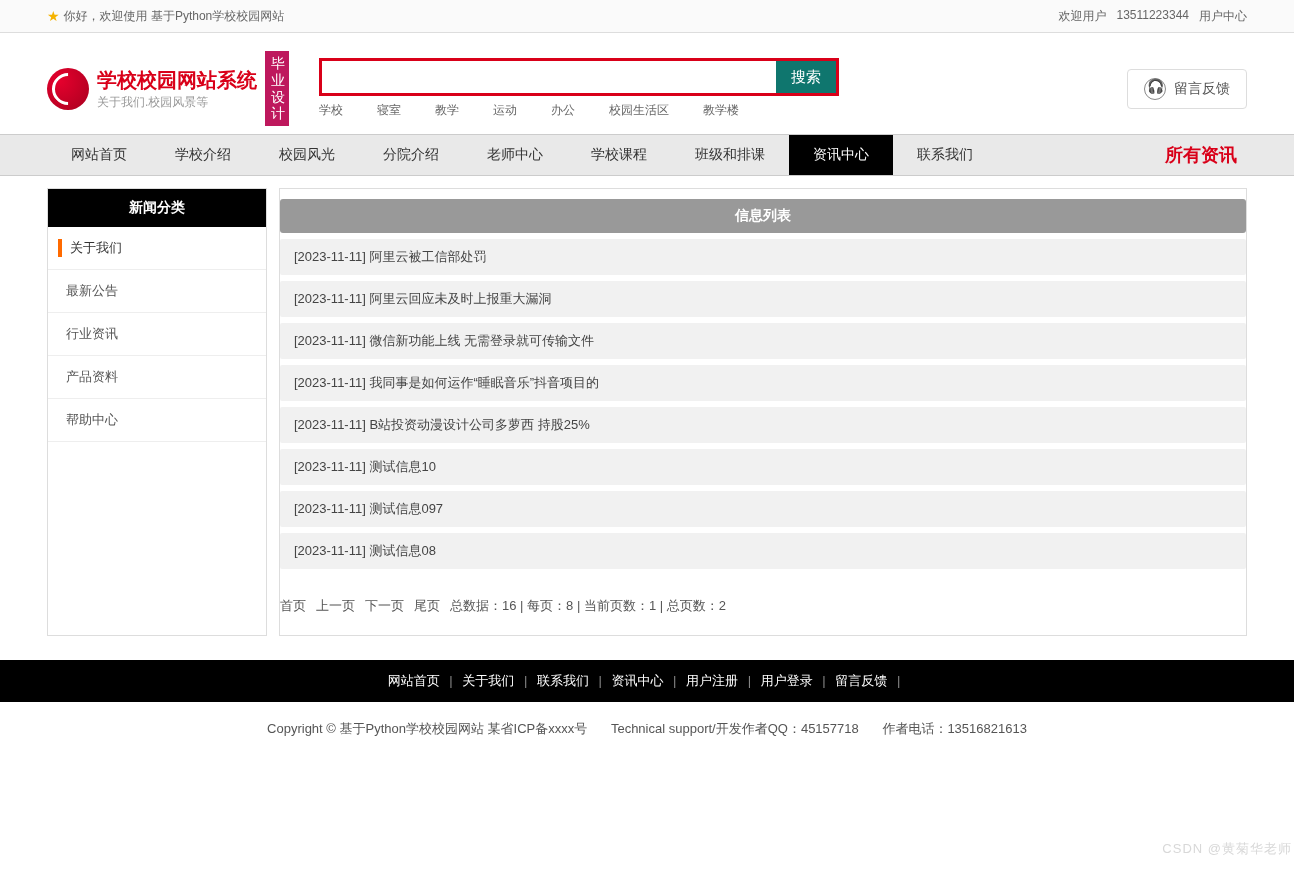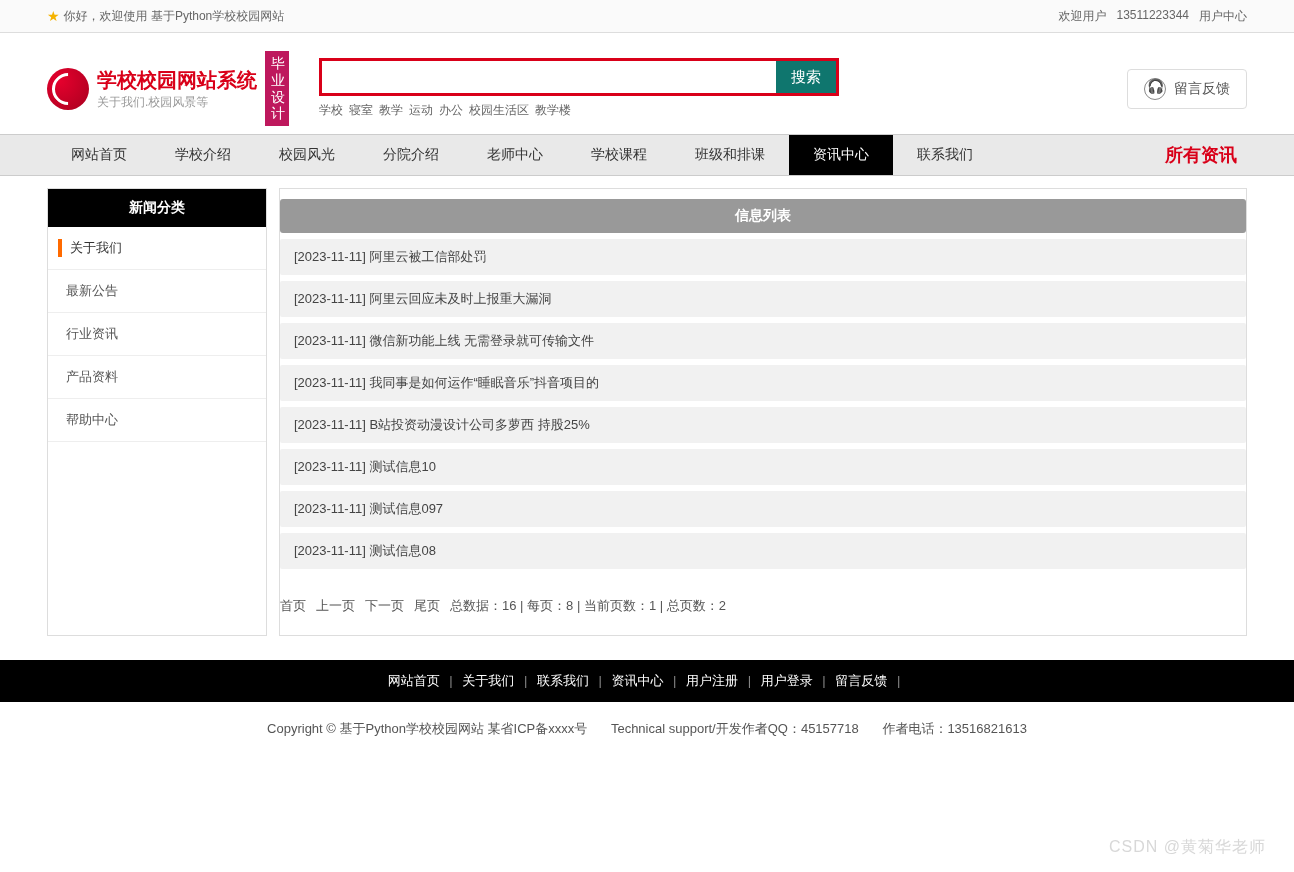--- a/index.html
+++ b/index.html
@@ -18,21 +18,21 @@
 .logo-circle::after { content: ""; position: absolute; width: 26px; height: 26px; border: 3px solid #fff; border-radius: 50%; top: 5px; left: 5px; border-top-color: transparent; border-right-color: transparent; transform: rotate(45deg); }
 .logo-text { display: flex; flex-direction: column; }
 .logo-title { font-size: 20px; font-weight: bold; color: #d90019; }
 .logo-sub { font-size: 12px; color: #999; }
 .logo-badge { background: #be185d; color: #fff; padding: 4px 6px; font-size: 14px; line-height: 1.2; text-align: center; width: 24px; }
 
 .search-block { flex: 0 0 520px; }
 .search-box { display: flex; border: 3px solid #d90019; height: 38px; }
 .search-input { flex: 1; border: none; outline: none; padding: 0 10px; font-size: 14px; }
 .search-btn { width: 60px; background: #0f766e; color: #fff; border: none; font-size: 15px; cursor: pointer; }
-.search-tags { display: flex; gap: 6px; margin-top: 6px; font-size: 12px; color: #666; }
+.search-tags { display: flex; gap: 34px; margin-top: 6px; font-size: 12px; color: #666; }
 .search-tags span { cursor: pointer; }
 
 .feedback-btn { margin-left: auto; border: 1px solid #ddd; border-radius: 4px; padding: 8px 16px; display: flex; align-items: center; gap: 8px; font-size: 14px; color: #555; cursor: pointer; }
 .feedback-icon { width: 22px; height: 22px; border: 1.5px solid #888; border-radius: 50%; position: relative; }
 .feedback-icon::before { content: "🎧"; font-size: 14px; position: absolute; left: 2px; top: -1px; }
 
 .nav { background: #e9e9e9; border-top: 1px solid #ccc; border-bottom: 1px solid #ccc; }
 .nav-inner { width: 1200px; margin: 0 auto; display: flex; align-items: stretch; height: 40px; }
 .nav-item { padding: 0 24px; display: flex; align-items: center; font-size: 14px; color: #333; cursor: pointer; }
 .nav-item.active { background: #000; color: #fff; }
@@ -51,21 +51,21 @@
 .list-row { background: #f1f1f1; margin-top: 6px; padding: 9px 14px; font-size: 13px; color: #444; border-radius: 2px; cursor: pointer; }
 .pager { margin-top: 28px; font-size: 13px; color: #555; display: flex; gap: 10px; flex-wrap: wrap; }
 .pager a { color: #555; }
 
 .footer-nav { background: #000; color: #fff; margin-top: 24px; padding: 12px 0; text-align: center; font-size: 13px; }
 .footer-nav span { margin: 0 6px; }
 .footer-nav .sep { color: #888; }
 .copyright { text-align: center; color: #555; font-size: 13px; padding: 18px 0 40px; }
 .copyright span { margin: 0 10px; }
 
-.watermark { position: fixed; right: 28px; bottom: 14px; color: #d8d8d8; font-size: 16px; letter-spacing: 1px; pointer-events: none; }
+.watermark { position: fixed; right: 2px; bottom: 14px; color: #d8d8d8; font-size: 13px; letter-spacing: 1px; pointer-events: none; }
 </style>
 </head>
 <body>
 
 <div class="topbar">
   <div class="topbar-inner">
     <div class="topbar-left">
       <span class="star">★</span>
       <span>你好，欢迎使用 基于Python学校校园网站</span>
     </div>

